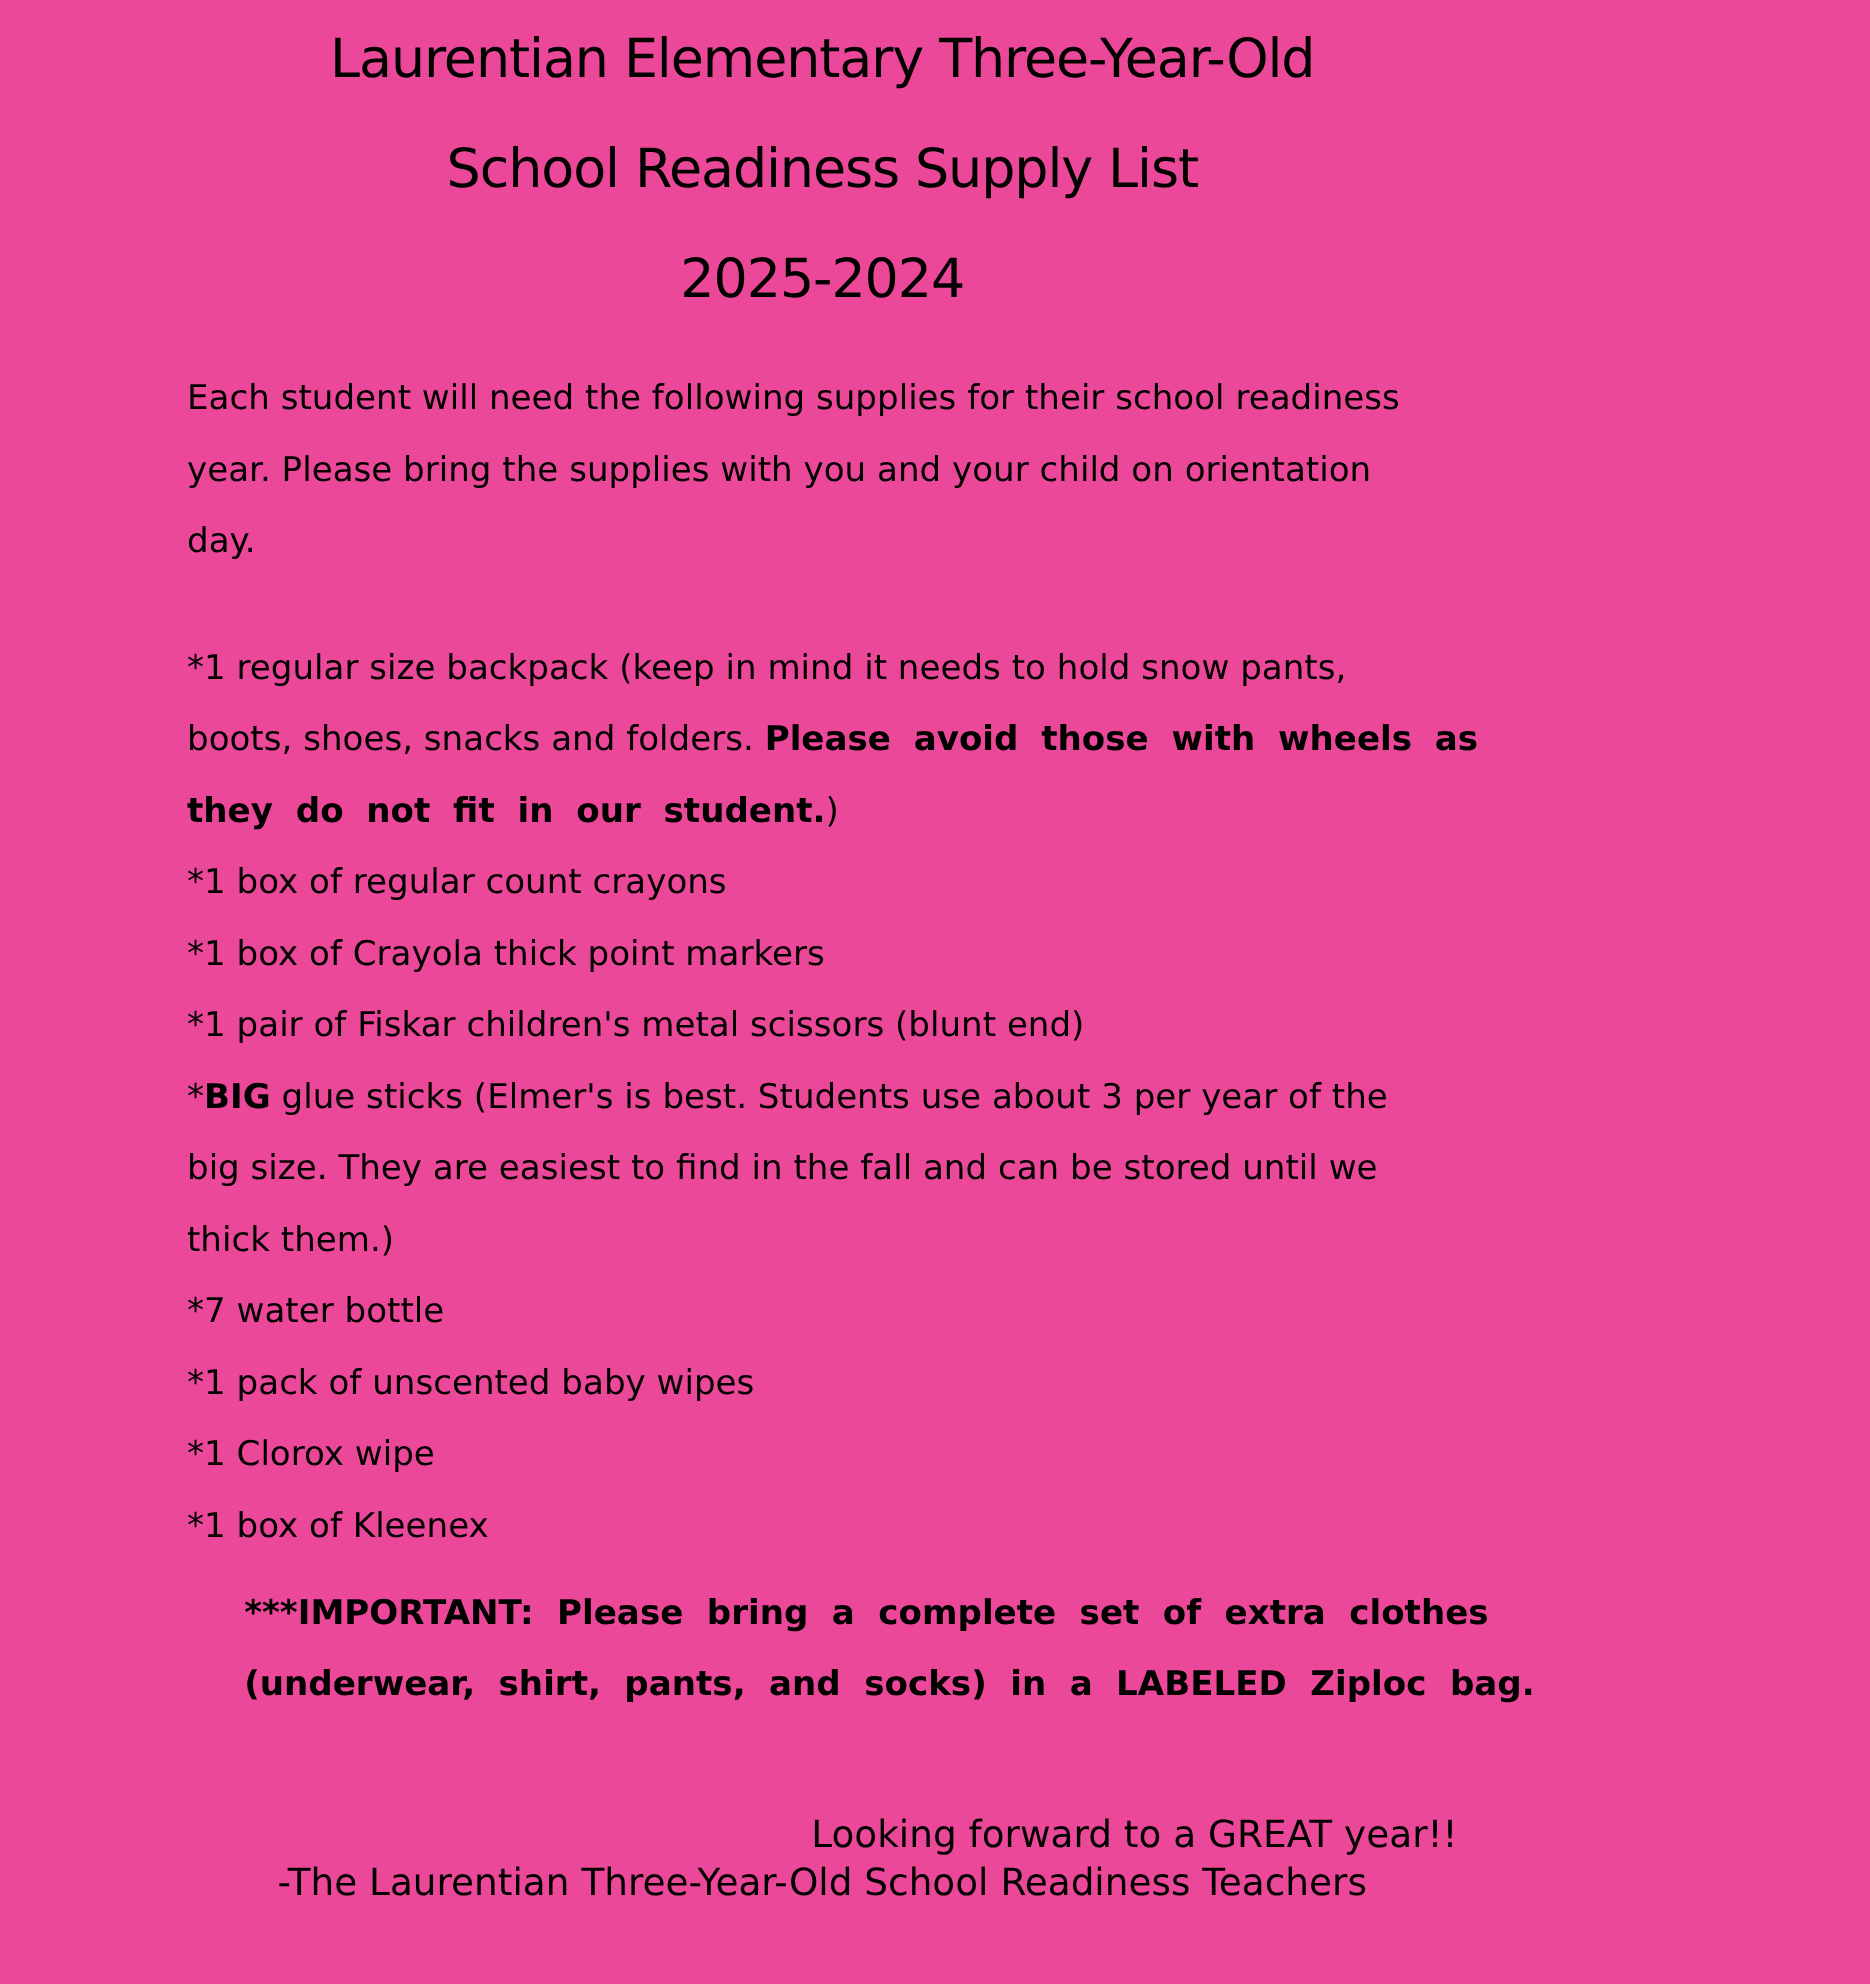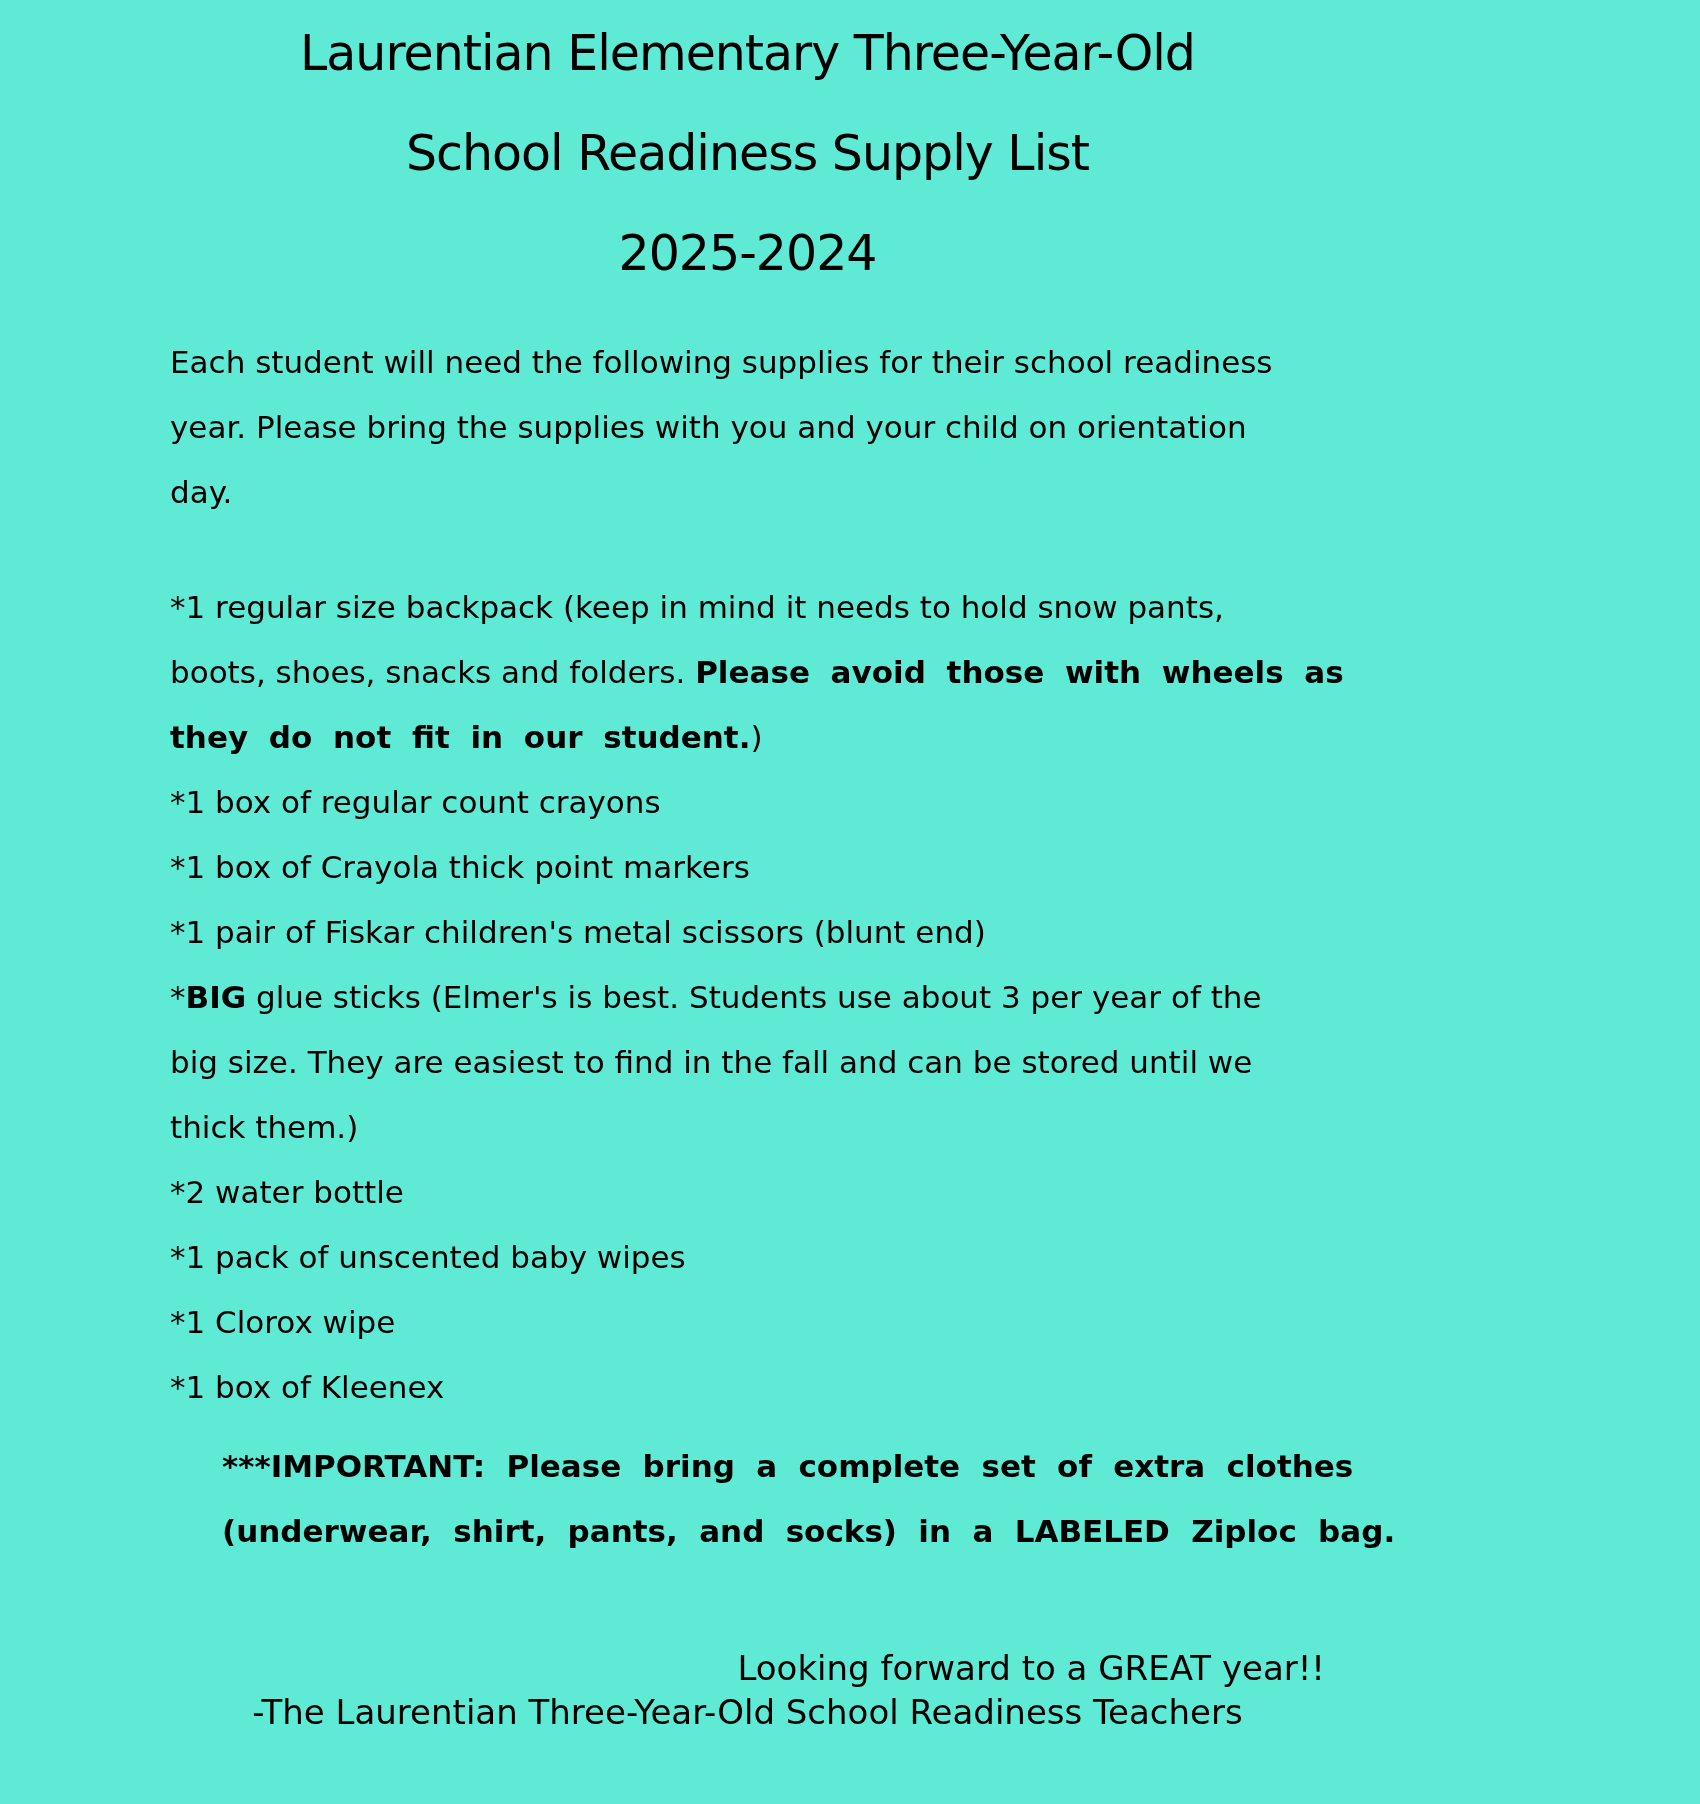--- a/index.html
+++ b/index.html
@@ -1,20 +1,20 @@
 <!DOCTYPE html>
 <html><head>
 <meta charset="utf-8">
 <style>
   html, body { margin: 0; padding: 0; background: #ffffff; }
   .page {
     position: relative;
     width: 1700px;
     height: 1804px;
-    background: #5eead4;
+    background: #ec4899;
     color: #000000;
     font-family: "DejaVu Sans", "Liberation Sans", sans-serif;
     overflow: hidden;
   }
   .content {
     margin-left: 170px;
     width: 1155px;
   }
   .title-block {
     padding-top: 4px;
@@ -77,21 +77,21 @@
     <div class="supplies">
         <div class="line"><span>*1 regular size backpack (keep in mind it needs to hold snow pants,</span></div>
         <div class="line"><span>boots, shoes, snacks and folders. </span><b>Please avoid those with wheels as</b></div>
         <div class="line"><b>they do not fit in our student.</b><span>)</span></div>
         <div class="line"><span>*1 box of regular count crayons</span></div>
         <div class="line"><span>*1 box of Crayola thick point markers</span></div>
         <div class="line"><span>*1 pair of Fiskar children's metal scissors (blunt end)</span></div>
         <div class="line"><span>*</span><b>BIG</b><span> glue sticks (Elmer's is best. Students use about 3 per year of the</span></div>
         <div class="line"><span>big size. They are easiest to find in the fall and can be stored until we</span></div>
         <div class="line"><span>thick them.)</span></div>
-        <div class="line"><span>*2 water bottle</span></div>
+        <div class="line"><span>*7 water bottle</span></div>
         <div class="line"><span>*1 pack of unscented baby wipes</span></div>
         <div class="line"><span>*1 Clorox wipe</span></div>
         <div class="line"><span>*1 box of Kleenex</span></div>
       </div>
 
     <div class="important">
         <div class="line"><b>***IMPORTANT: Please bring a complete set of extra clothes</b></div>
         <div class="line"><b>(underwear, shirt, pants, and socks) in a LABELED Ziploc bag.</b></div>
       </div>
 

